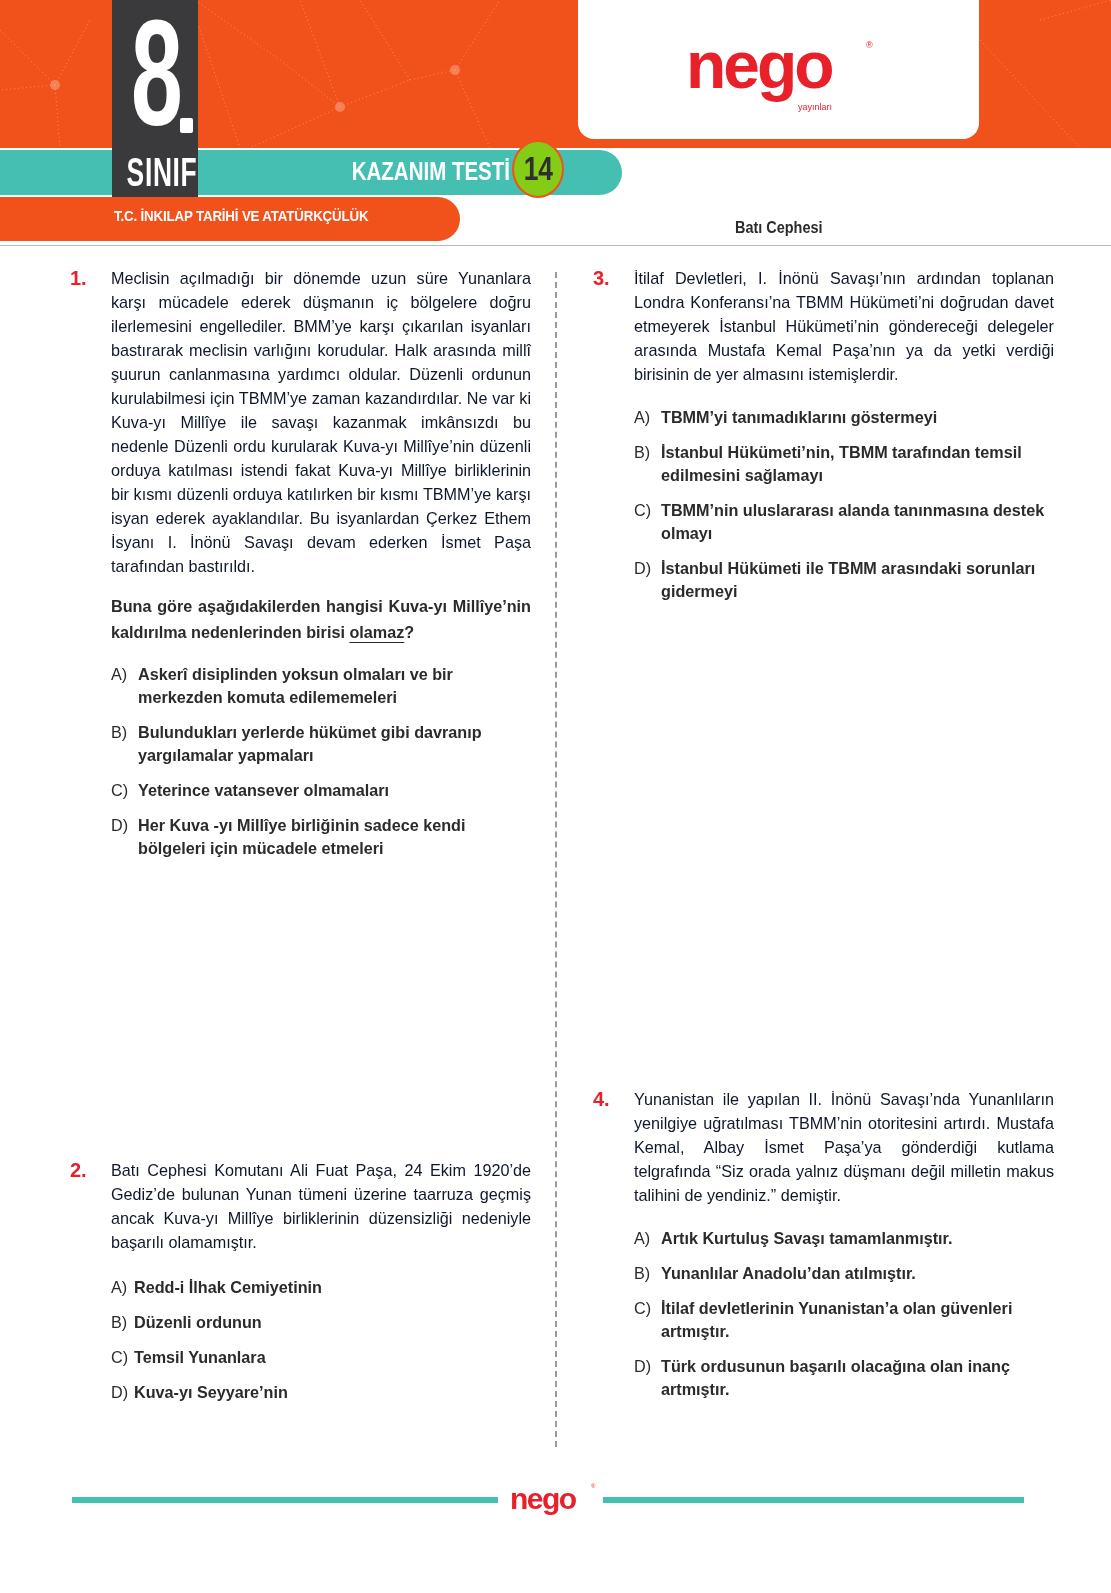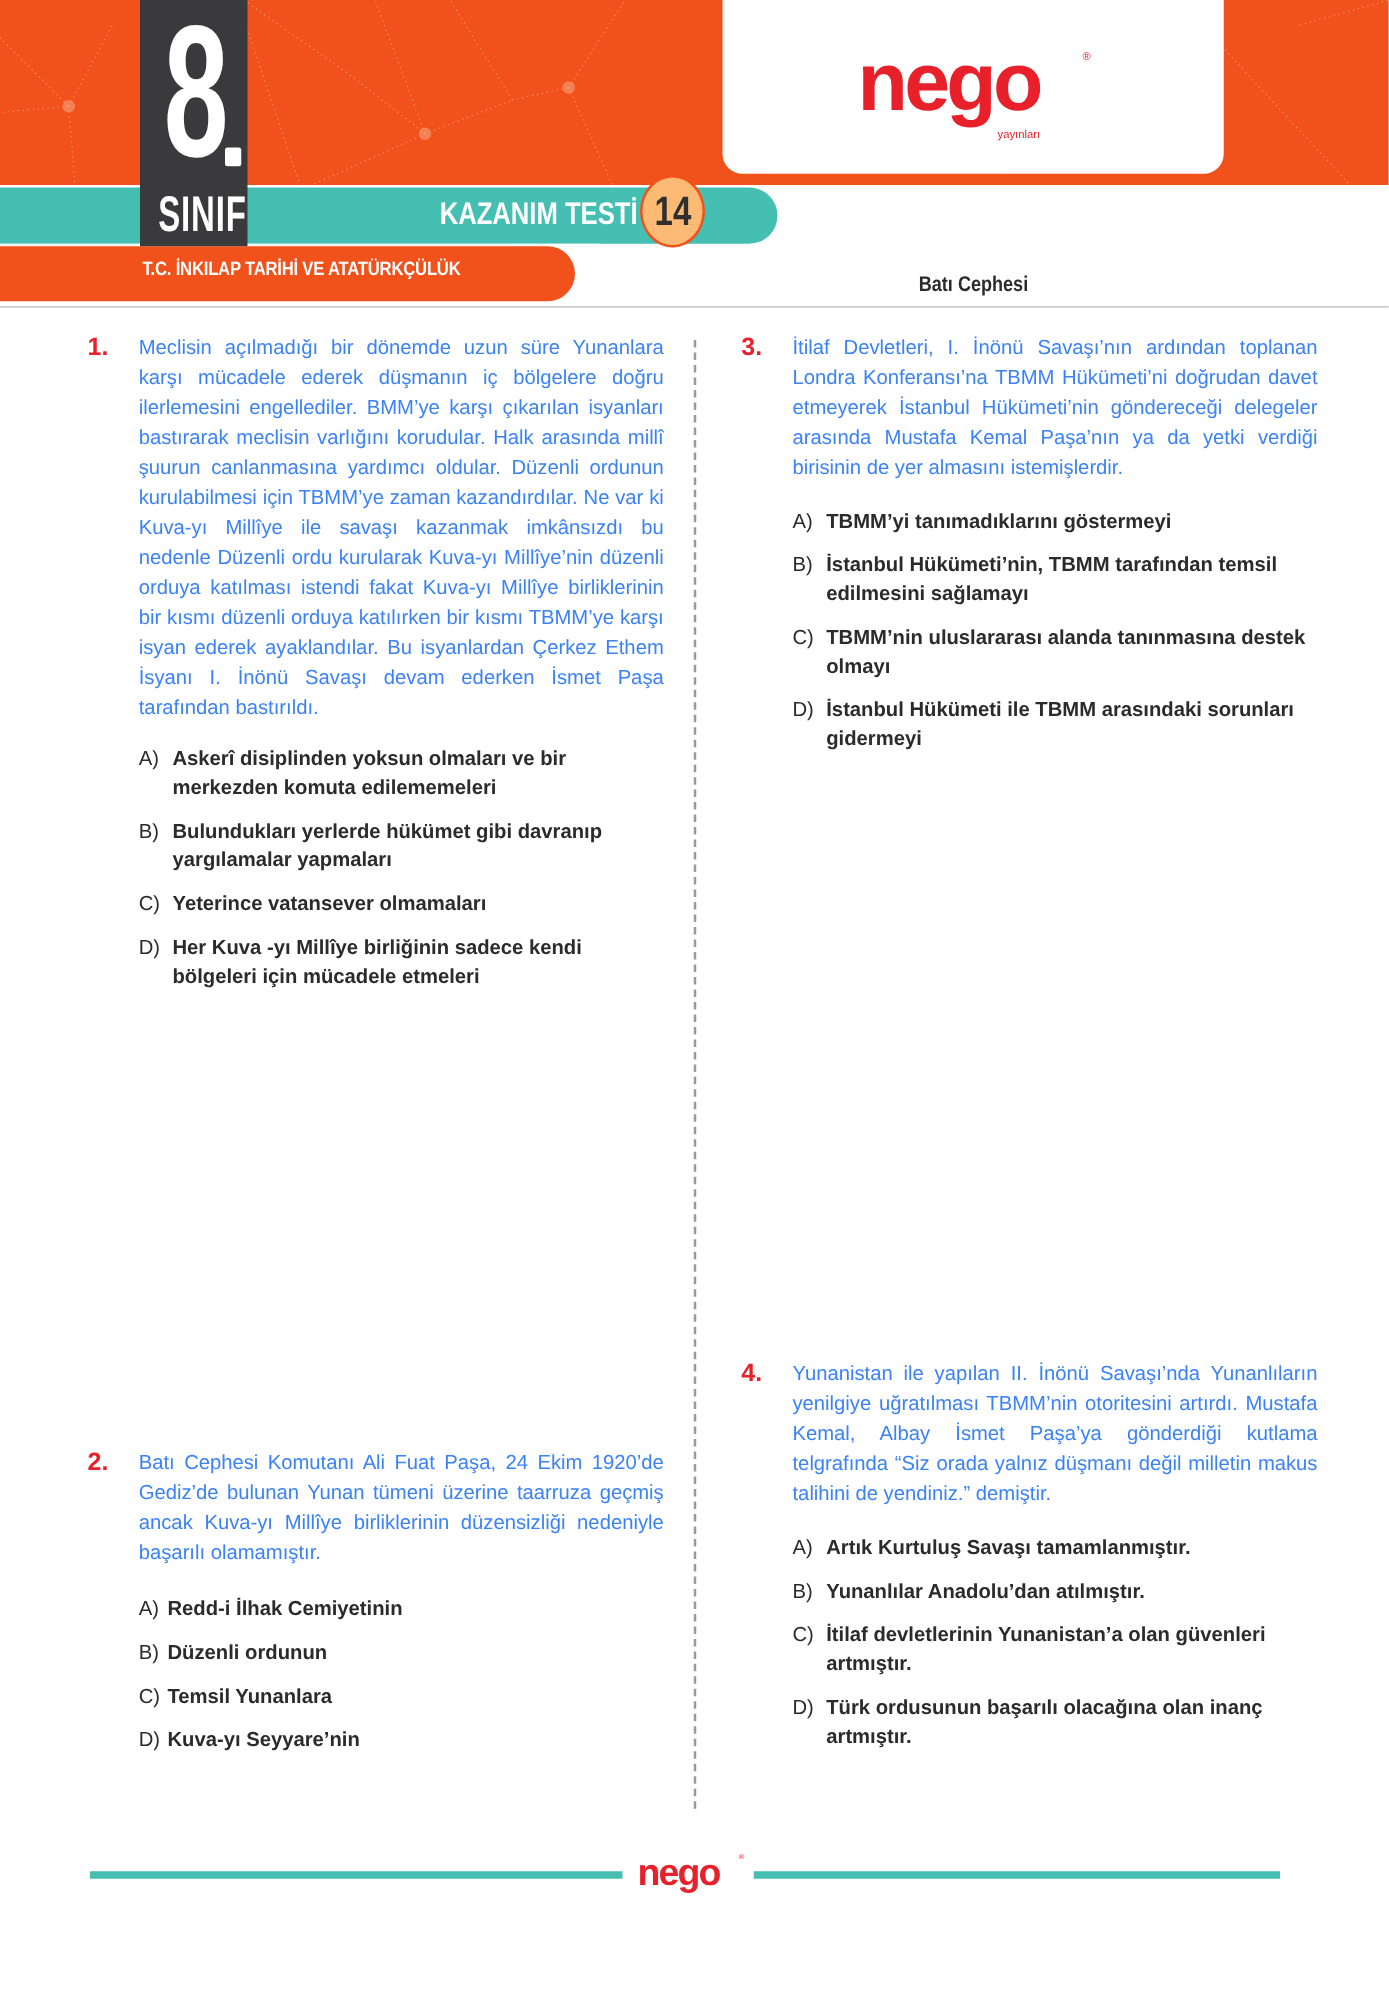--- a/index.html
+++ b/index.html
@@ -14,38 +14,38 @@
     .white-gap2 { position: absolute; left: 0; top: 195px; width: 480px; height: 3px; background: #ffffff; }
     .subject-band { position: absolute; left: 0; top: 197px; width: 460px; height: 44px; background: #f1511b; border-radius: 0 22px 22px 0; }
     .subject-text { position: absolute; left: 114px; top: 207px; font-family: "Liberation Sans", sans-serif; font-weight: bold; font-size: 15.5px; color: #ffffff; letter-spacing: -0.2px; transform: scaleX(0.86); transform-origin: left center; white-space: nowrap; }
 
     .grade-box { position: absolute; left: 112px; top: 0; width: 86px; height: 197px; background: #3a3a3c; }
     .grade-num { position: absolute; left: 112px; top: 8px; width: 86px; text-align: center; font-family: "Liberation Sans", sans-serif; font-weight: bold; font-size: 150px; line-height: 130px; color: #ffffff; transform: scaleX(0.62); transform-origin: center; letter-spacing: -6px; }
     .grade-dot { position: absolute; left: 180px; top: 118px; width: 13px; height: 15px; background: #ffffff; border-radius: 2px; }
     .grade-label { position: absolute; left: 112px; top: 152px; width: 86px; text-align: center; font-family: "Liberation Sans", sans-serif; font-weight: bold; font-size: 40px; line-height: 40px; color: #ffffff; transform: scaleX(0.66); transform-origin: center; letter-spacing: 1px; }
 
     .test-title { position: absolute; left: 300px; top: 155px; width: 210px; text-align: right; font-family: "Liberation Sans", sans-serif; font-weight: bold; font-size: 25px; line-height: 32px; color: #ffffff; transform: scaleX(0.82); transform-origin: right center; white-space: nowrap; }
-    .test-num-circle { position: absolute; left: 512px; top: 140px; width: 52px; height: 58px; border-radius: 50%; background: #fdba74; border: 2.5px solid #f1511b; display: flex; align-items: center; justify-content: center; }
+    .test-num-circle { position: absolute; left: 512px; top: 140px; width: 52px; height: 58px; border-radius: 50%; background: #84cc16; border: 2.5px solid #f1511b; display: flex; align-items: center; justify-content: center; }
     .test-num { font-family: "Liberation Sans", sans-serif; font-weight: bold; font-size: 33px; color: #2f2f2f; transform: scaleX(0.8); }
 
     .logo-card { position: absolute; left: 578px; top: 0; width: 401px; height: 139px; background: #ffffff; border-radius: 0 0 16px 16px; }
     .logo-wrap { position: absolute; left: 686px; top: 30px; width: 200px; height: 92px; }
     .logo-text { position: absolute; left: 0; top: 0; font-family: "Liberation Sans", sans-serif; font-weight: bold; font-size: 66px; line-height: 70px; color: #e8202a; letter-spacing: -3px; }
     .logo-sub { position: absolute; left: 112px; top: 72px; font-family: "Liberation Sans", sans-serif; font-size: 9px; color: #e8202a; }
     .logo-reg { position: absolute; left: 180px; top: 10px; font-size: 9px; color: #e8202a; }
 
     .section-title { position: absolute; left: 735px; top: 218px; font-family: "Liberation Sans", sans-serif; font-weight: bold; font-size: 17px; color: #2b2b2b; transform: scaleX(0.85); transform-origin: left center; white-space: nowrap; }
     .hdr-rule { position: absolute; left: 0; top: 245px; width: 1111px; height: 1px; background: #b9b9b9; }
 
     
     .col-divider { position: absolute; left: 555px; top: 272px; width: 0; height: 1175px; border-left: 2px dashed #9a9a9a; }
 
     .question { position: absolute; width: 420px; }
     .q-num { position: absolute; left: -41px; top: 0; font-family: "Liberation Sans", sans-serif; font-weight: bold; font-size: 20px; line-height: 24px; color: #e8202a; }
-    .q-stem { font-size: 16.2px; line-height: 24px; text-align: justify; color: #3b82f6; }
+    .q-stem { font-size: 16.2px; line-height: 24px; text-align: justify; color: #0f172a; }
     .q-prompt { font-size: 16.2px; line-height: 24px; font-weight: bold; color: #2b2b2b; margin-top: 15px; text-align: justify; }
     .q-prompt.tall { line-height: 26px; }
     .q-prompt u { text-decoration: underline; text-underline-offset: 4px; }
     .q-options { margin-top: 18px; }
     .q-opt { display: flex; font-size: 16.2px; line-height: 23px; color: #2b2b2b; margin-bottom: 12px; }
     .q-opt .letter { width: 27px; flex: none; }
     .q-opt .text { flex: 1; font-weight: bold; }
     .q-options.short .q-opt .letter { width: 23px; }
 
     
@@ -106,20 +106,21 @@
 </div>
 
 <div class="section-title">Batı Cephesi</div>
 <div class="hdr-rule"></div>
 
 <div class="col-divider"></div>
 
 <div class="question" style="left:111px; top:266px;">
   <div class="q-num">1.</div>
   <div class="q-stem">Meclisin açılmadığı bir dönemde uzun süre Yunanlara karşı mücadele ederek düşmanın iç bölgelere doğru ilerlemesini engellediler. BMM’ye karşı çıkarılan isyanları bastırarak meclisin varlığını korudular. Halk arasında millî şuurun canlanmasına yardımcı oldular. Düzenli ordunun kurulabilmesi için TBMM’ye zaman kazandırdılar. Ne var ki Kuva-yı Millîye ile savaşı kazanmak imkânsızdı bu nedenle Düzenli ordu kurularak Kuva-yı Millîye’nin düzenli orduya katılması istendi fakat Kuva-yı Millîye birliklerinin bir kısmı düzenli orduya katılırken bir kısmı TBMM’ye karşı isyan ederek ayaklandılar. Bu isyanlardan Çerkez Ethem İsyanı I. İnönü Savaşı devam ederken İsmet Paşa tarafından bastırıldı.</div>
+  <div class="q-prompt tall"><span>Buna göre aşağıdakilerden hangisi Kuva-yı Millîye’nin kaldırılma nedenlerinden birisi </span><u>olamaz</u><span>?</span></div>
   <div class="q-options">
     <div class="q-opt">
         <span class="letter">A)</span>
         <span class="text">Askerî disiplinden yoksun olmaları ve bir merkezden komuta edilememeleri</span>
       </div>
     <div class="q-opt">
         <span class="letter">B)</span>
         <span class="text">Bulundukları yerlerde hükümet gibi davranıp yargılamalar yapmaları</span>
       </div>
     <div class="q-opt">

